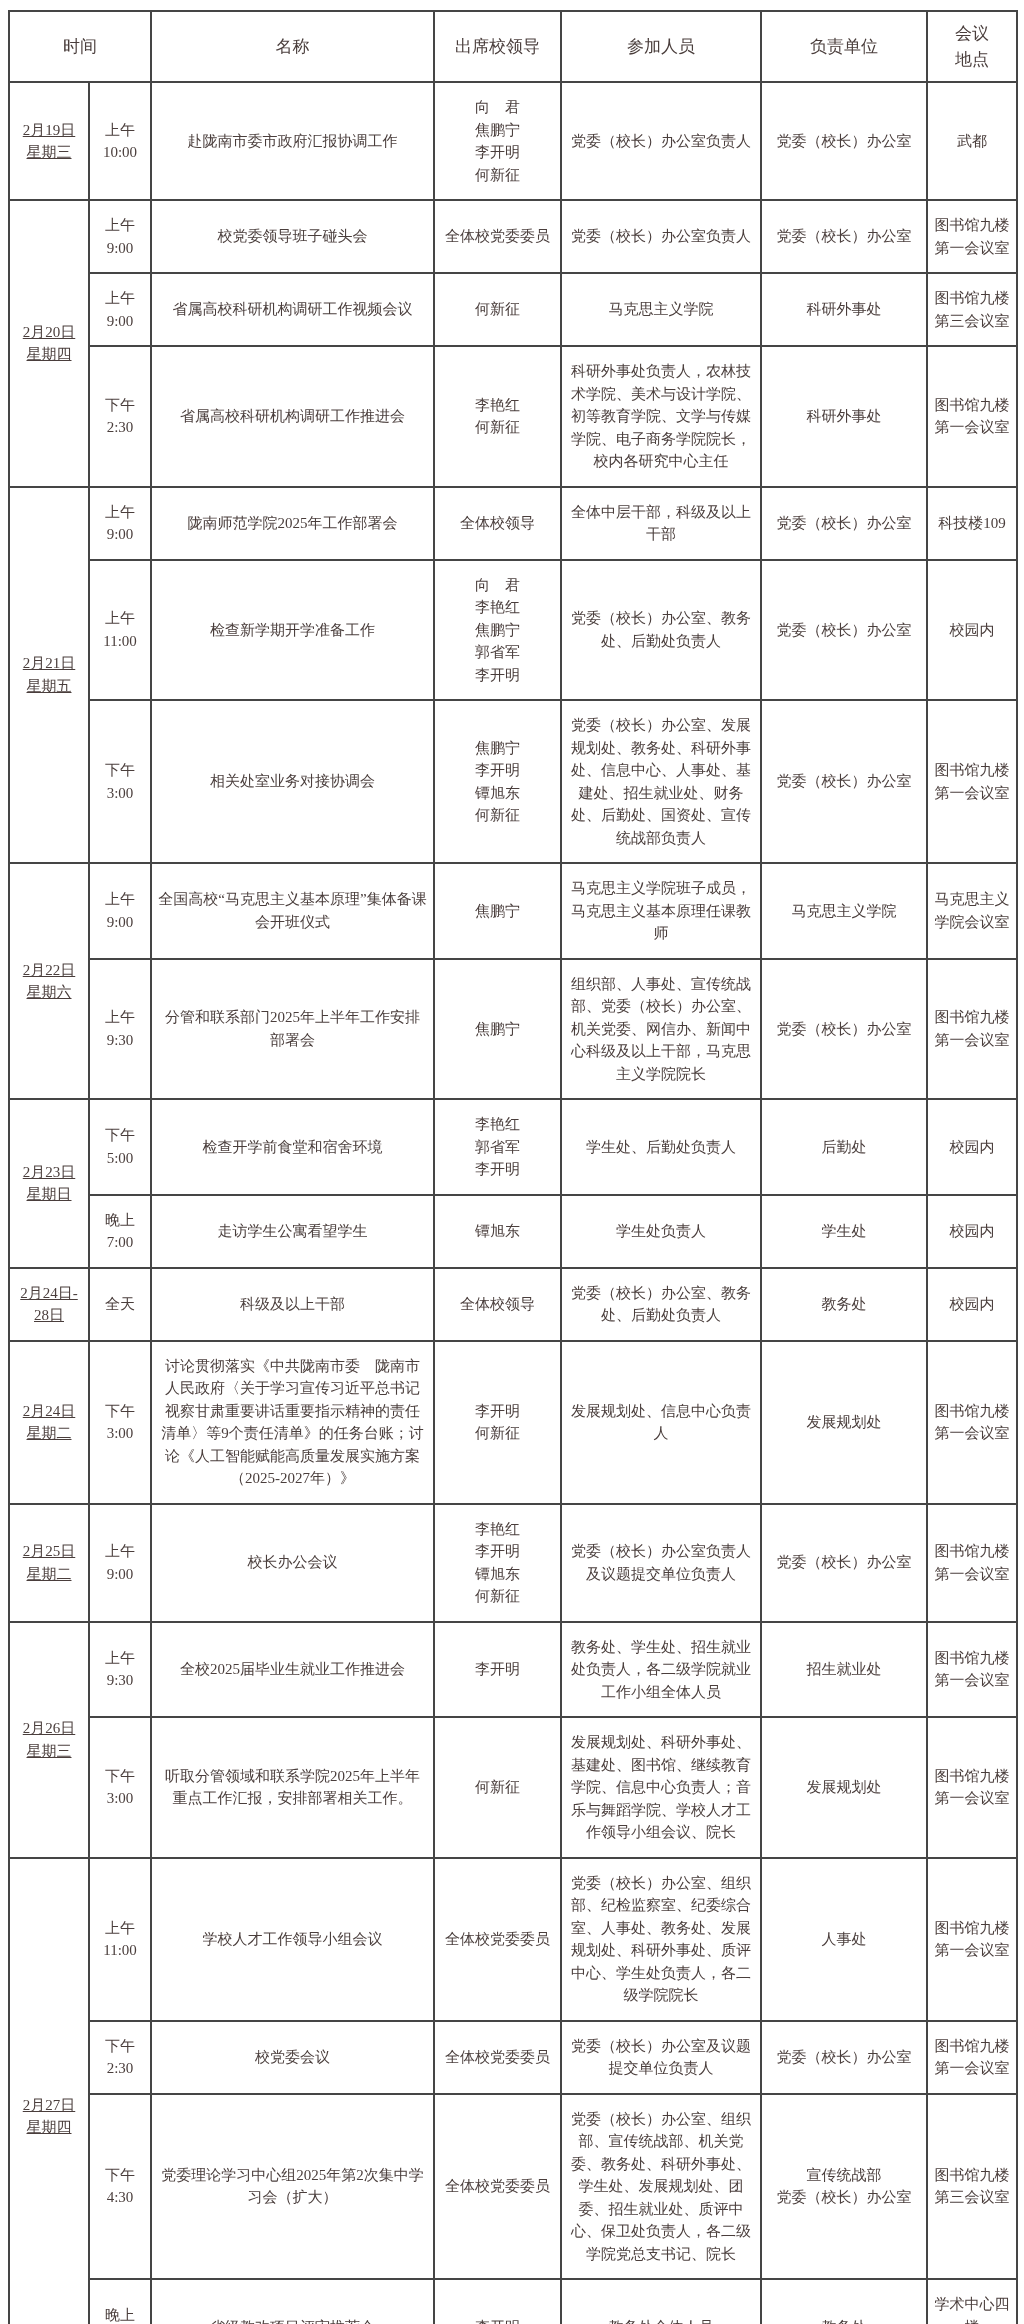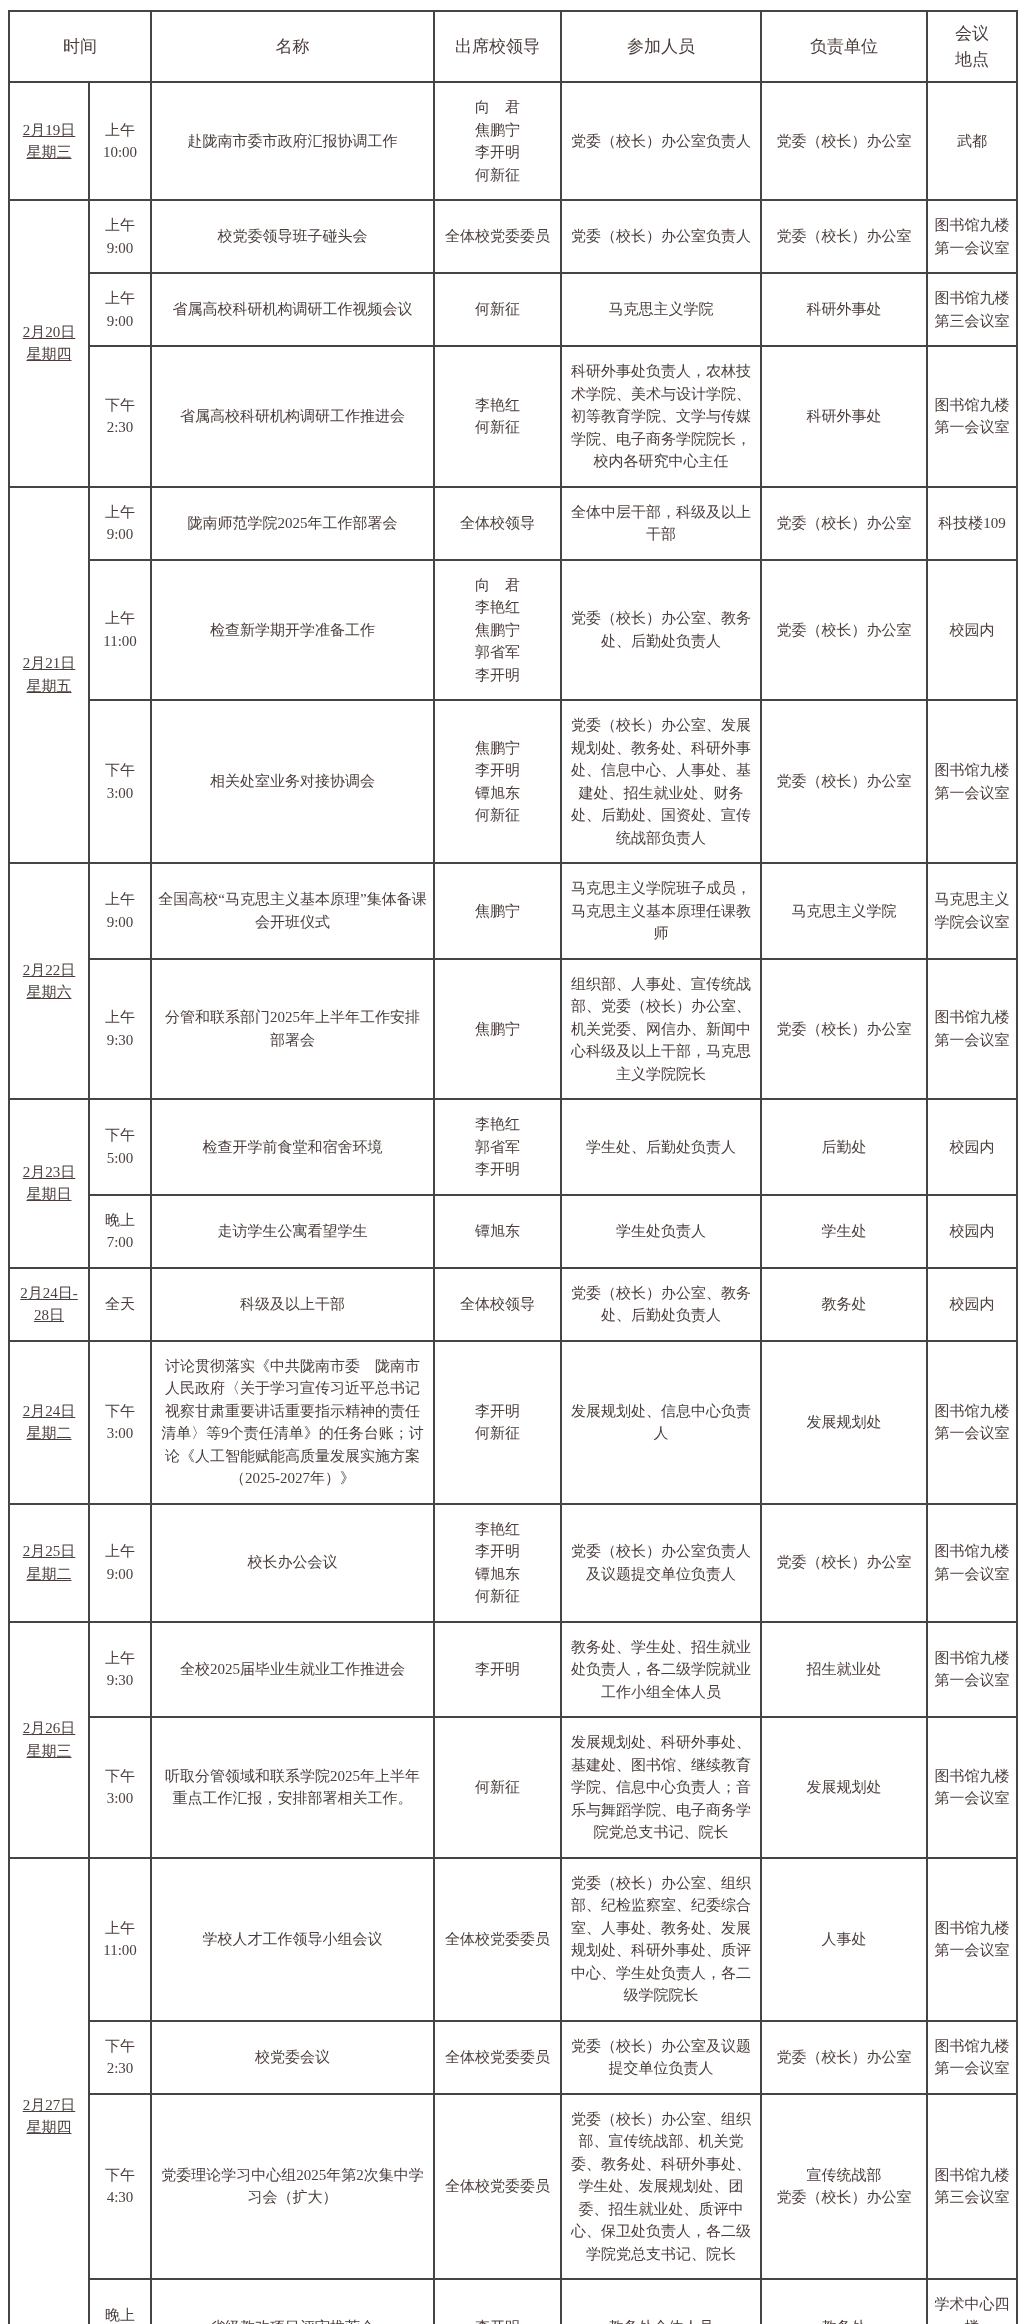--- a/index.html
+++ b/index.html
@@ -255,21 +255,21 @@
           <td class="c-participants">教务处、学生处、招生就业处负责人，各二级学院就业工作小组全体人员</td>
           <td class="c-unit">招生就业处</td>
           <td class="c-location">图书馆九楼
 第一会议室</td>
         </tr>
         <tr>
           <td class="c-time">下午
 3:00</td>
           <td class="c-name">听取分管领域和联系学院2025年上半年重点工作汇报，安排部署相关工作。</td>
           <td class="c-leaders">何新征</td>
-          <td class="c-participants">发展规划处、科研外事处、基建处、图书馆、继续教育学院、信息中心负责人；音乐与舞蹈学院、电子商务学院党总支书记、院长</td>
+          <td class="c-participants">发展规划处、科研外事处、基建处、图书馆、继续教育学院、信息中心负责人；音乐与舞蹈学院、学校人才工作领导小组会议、院长</td>
           <td class="c-unit">发展规划处</td>
           <td class="c-location">图书馆九楼
 第一会议室</td>
         </tr>
         <tr>
           <td rowspan="4" class="c-date">2月27日
 星期四</td>
           <td class="c-time">上午
 11:00</td>
           <td class="c-name">学校人才工作领导小组会议</td>

